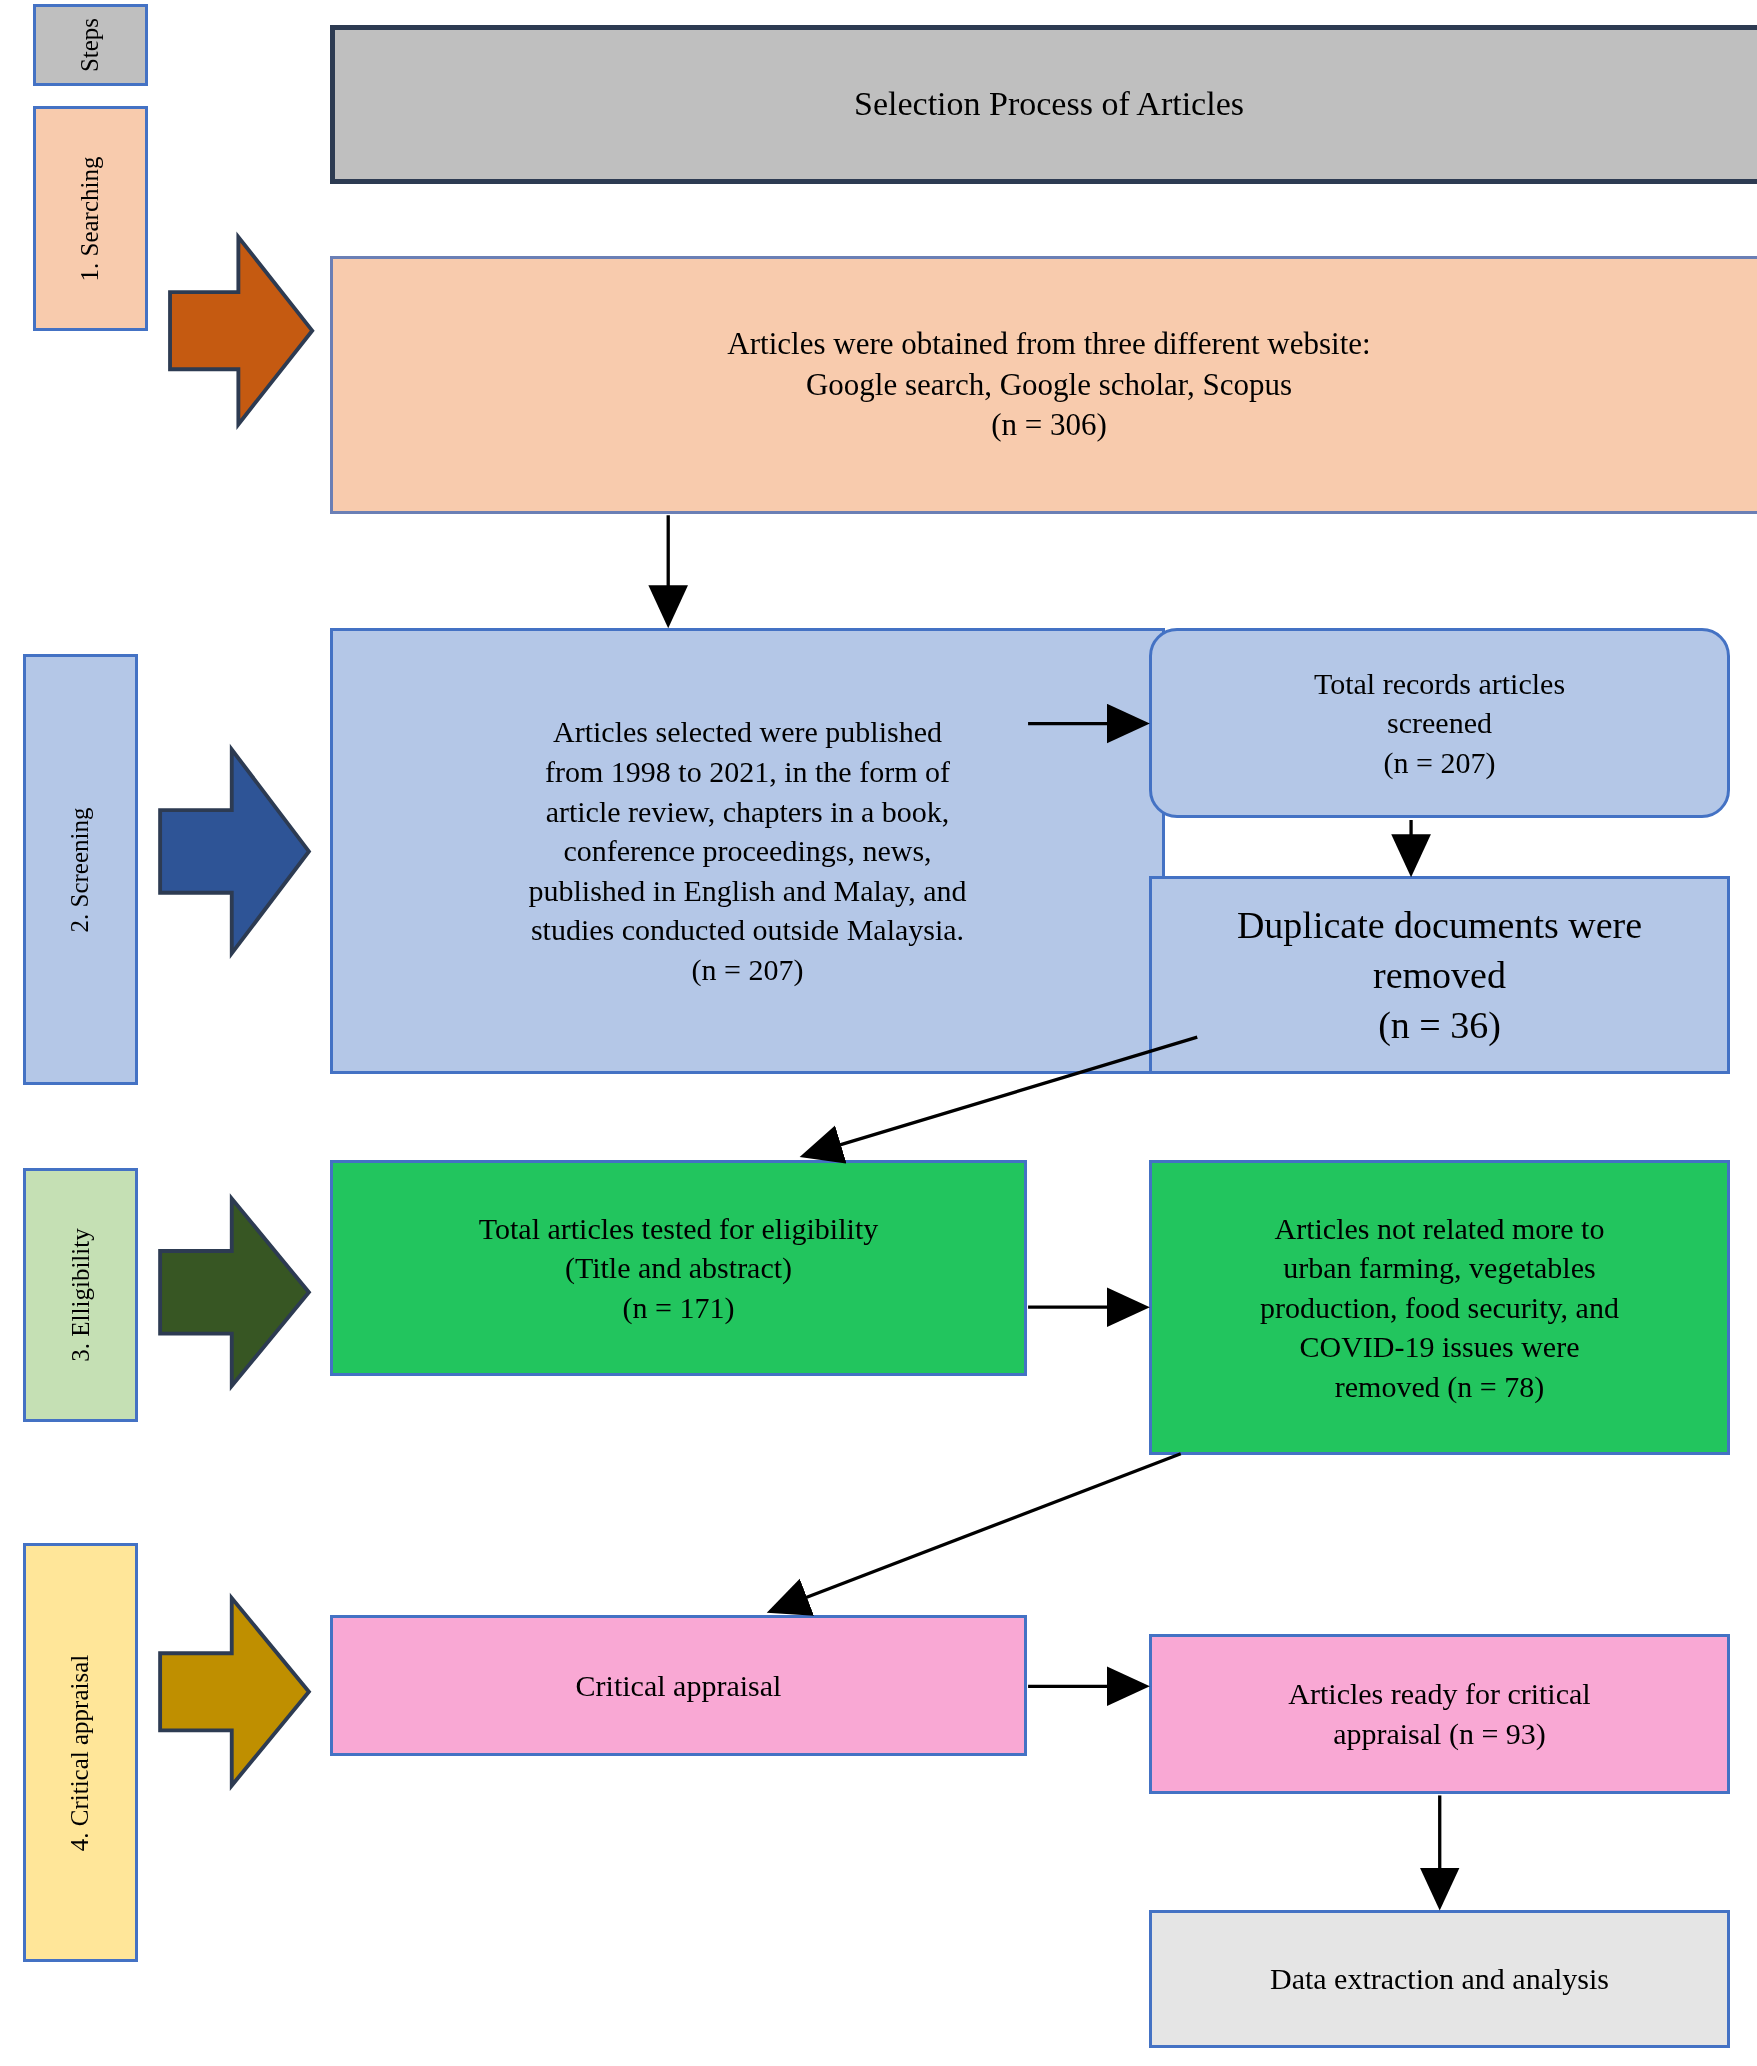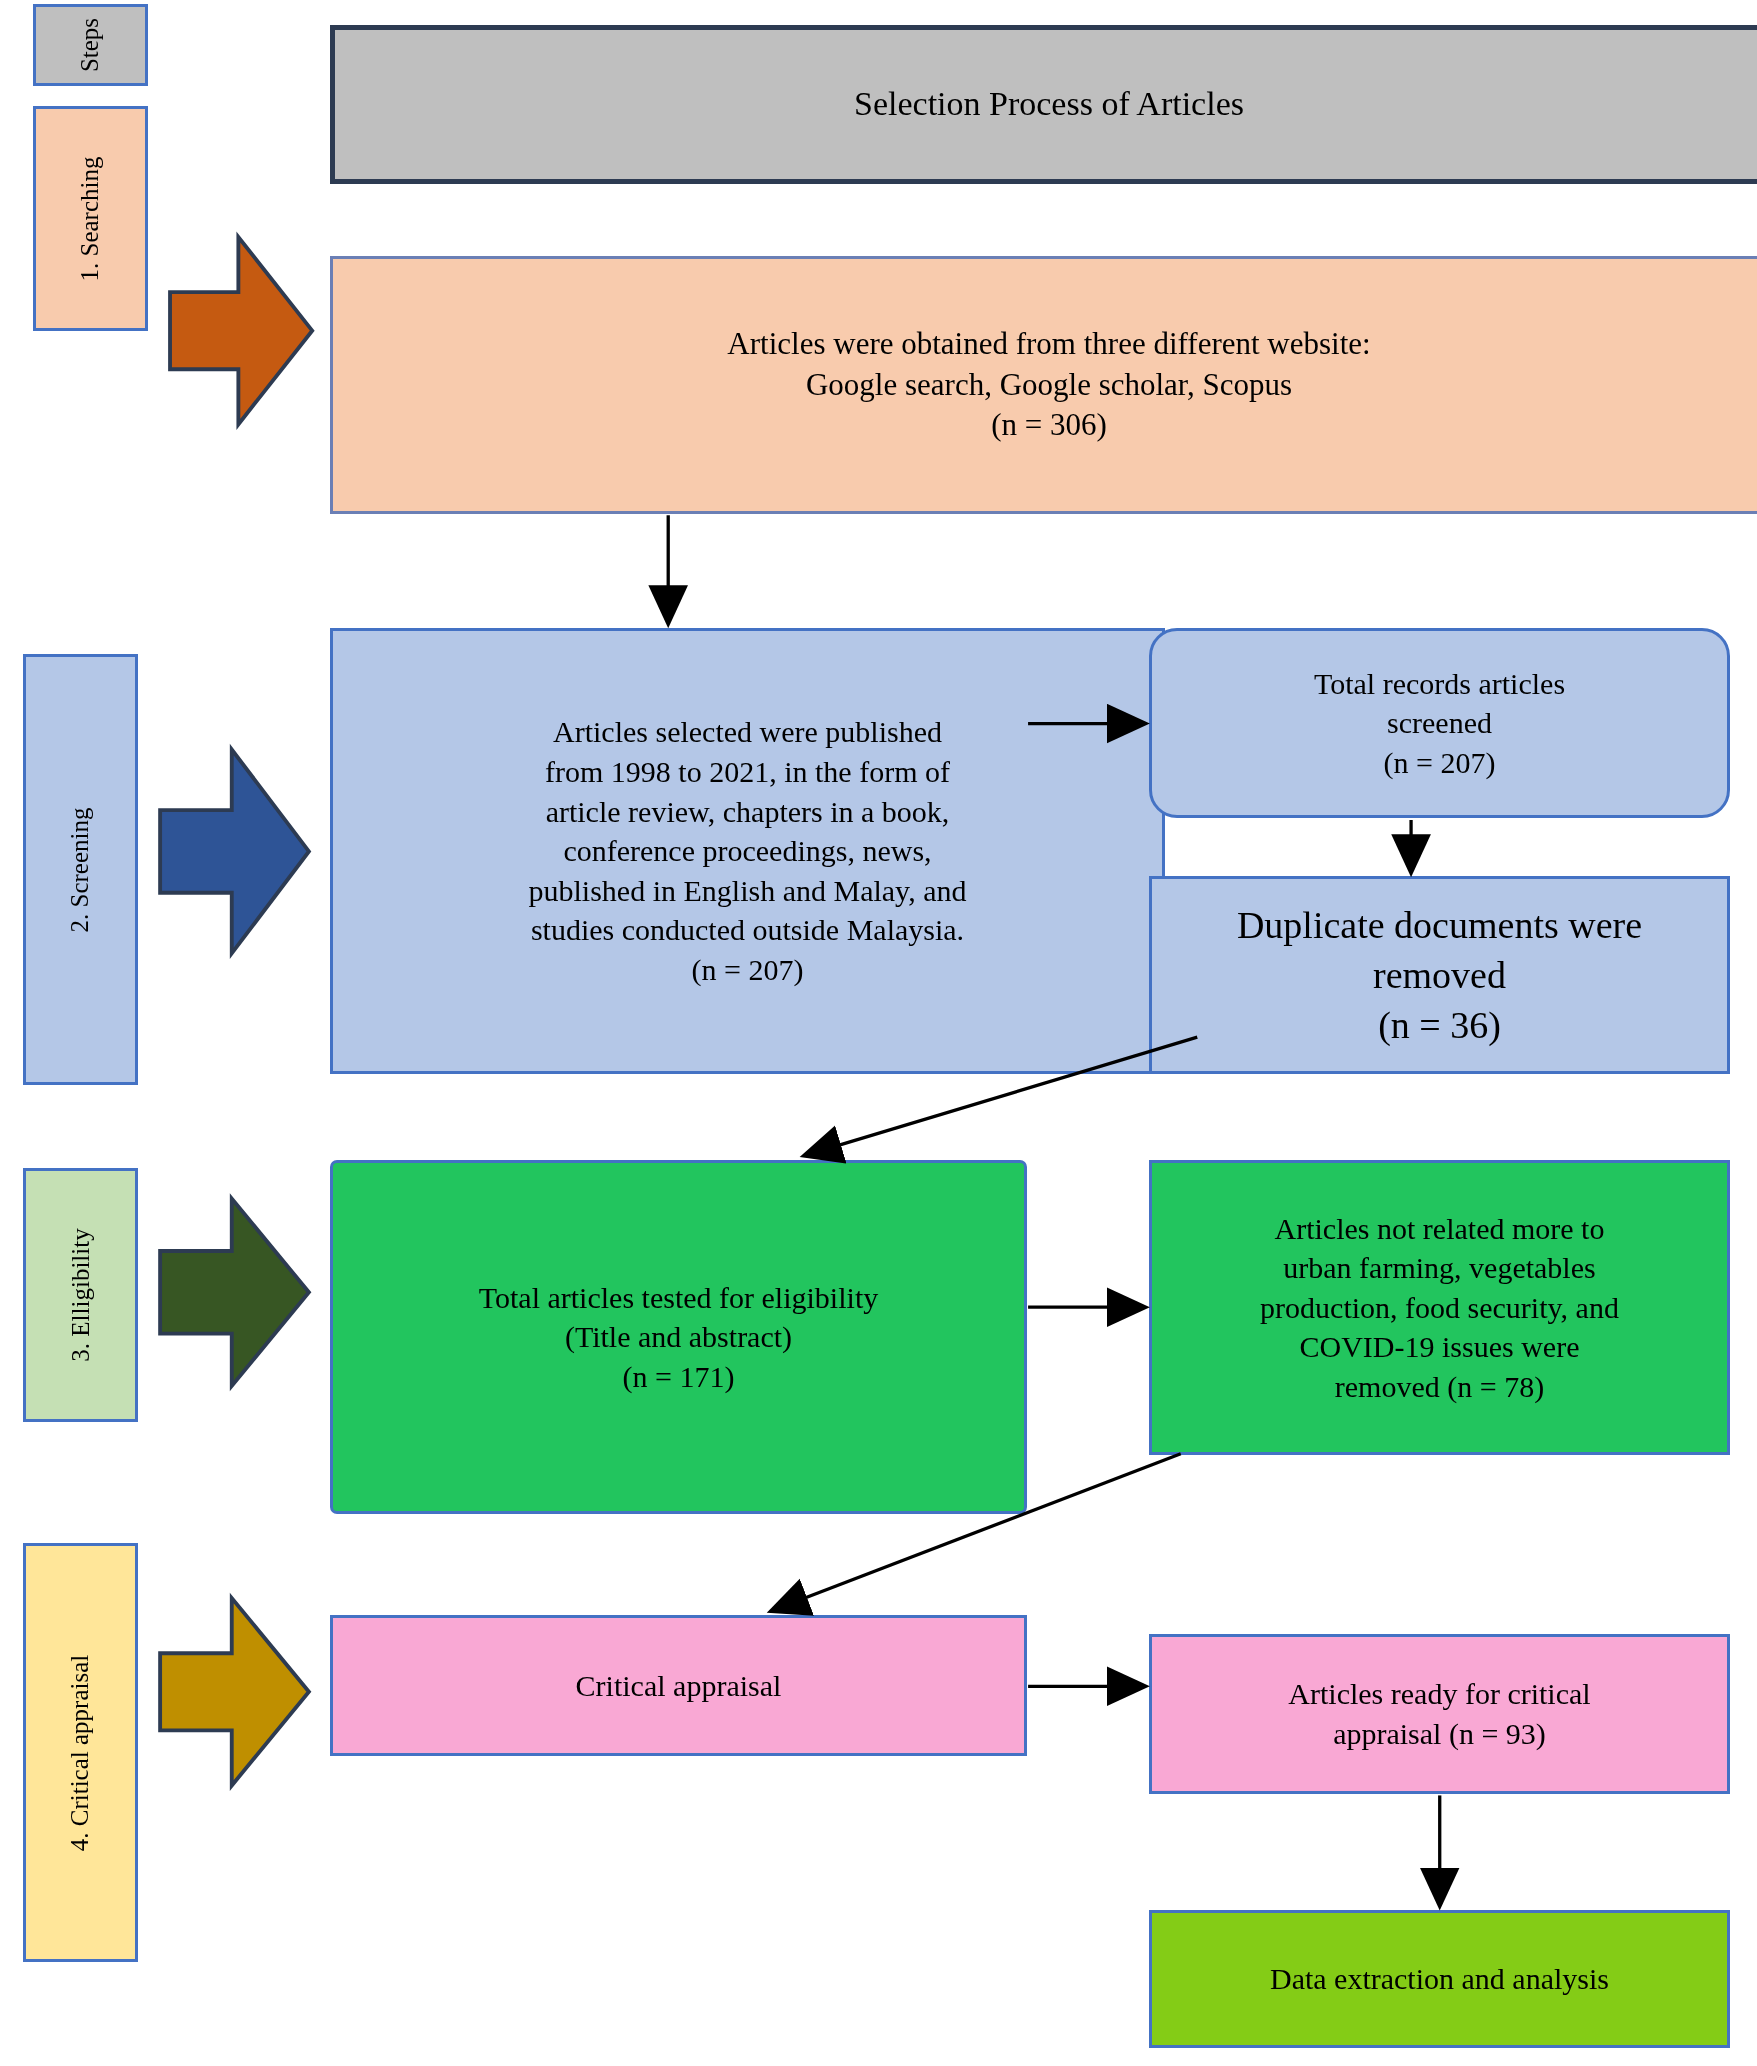--- a/index.html
+++ b/index.html
@@ -17,21 +17,21 @@
   .vlabel .vtxt{transform:rotate(-90deg);white-space:nowrap;display:block;}
 
   
   #hdr{border:5.5px solid #2d3b52;background:#bfbfbf;font-size:34px;}
   #lbl-steps{background:#bfbfbf;}
 
   .peach{background:#f8cbad;border:3.3px solid #6b7fb5;}
   .blue {background:#b4c7e7;border:3.3px solid #4472c4;}
   .green{background:#22c55e;border:3.3px solid #4472c4;}
   .yellow{background:#f9a8d4;border:3.3px solid #4472c4;}
-  .orange{background:#84cc16;border:3.3px solid #4472c4;}
+  .orange{background:#e5e5e5;border:3.3px solid #4472c4;}
 
   svg.ov{position:absolute;left:0;top:0;width:1758px;height:2066px;
          pointer-events:none;overflow:visible;}
 </style>
 </head>
 <body>
 
 <div id="stage">
 
   <div class="vlabel" id="lbl-steps" style="left:33px;top:4.4px;width:115px;height:82px;">
@@ -79,21 +79,21 @@
 screened
 (n = 207)</span>
   </div>
 
   <div class="box blue" style="left:1149px;top:876px;width:581px;height:198px;font-size:38px;">
     <span class="txt">Duplicate documents were
 removed
 (n = 36)</span>
   </div>
 
-  <div class="box green" style="left:330px;top:1160px;width:697px;height:354px;font-size:30px;border-radius:7px;">
+  <div class="box green" style="left:330px;top:1160px;width:697px;height:216px;font-size:30px;">
     <span class="txt">Total articles tested for eligibility
 (Title and abstract)
 (n = 171)</span>
   </div>
 
   <div class="box green" style="left:1149px;top:1160px;width:581px;height:295px;font-size:30px;">
     <span class="txt">Articles not related more to
 urban farming, vegetables
 production, food security, and
 COVID-19 issues were

